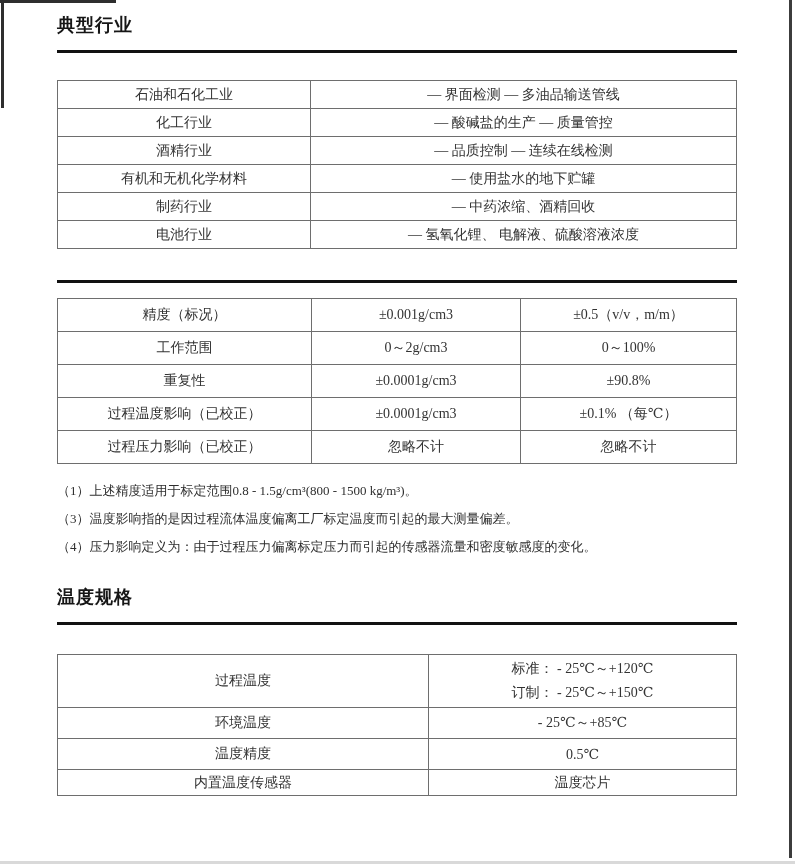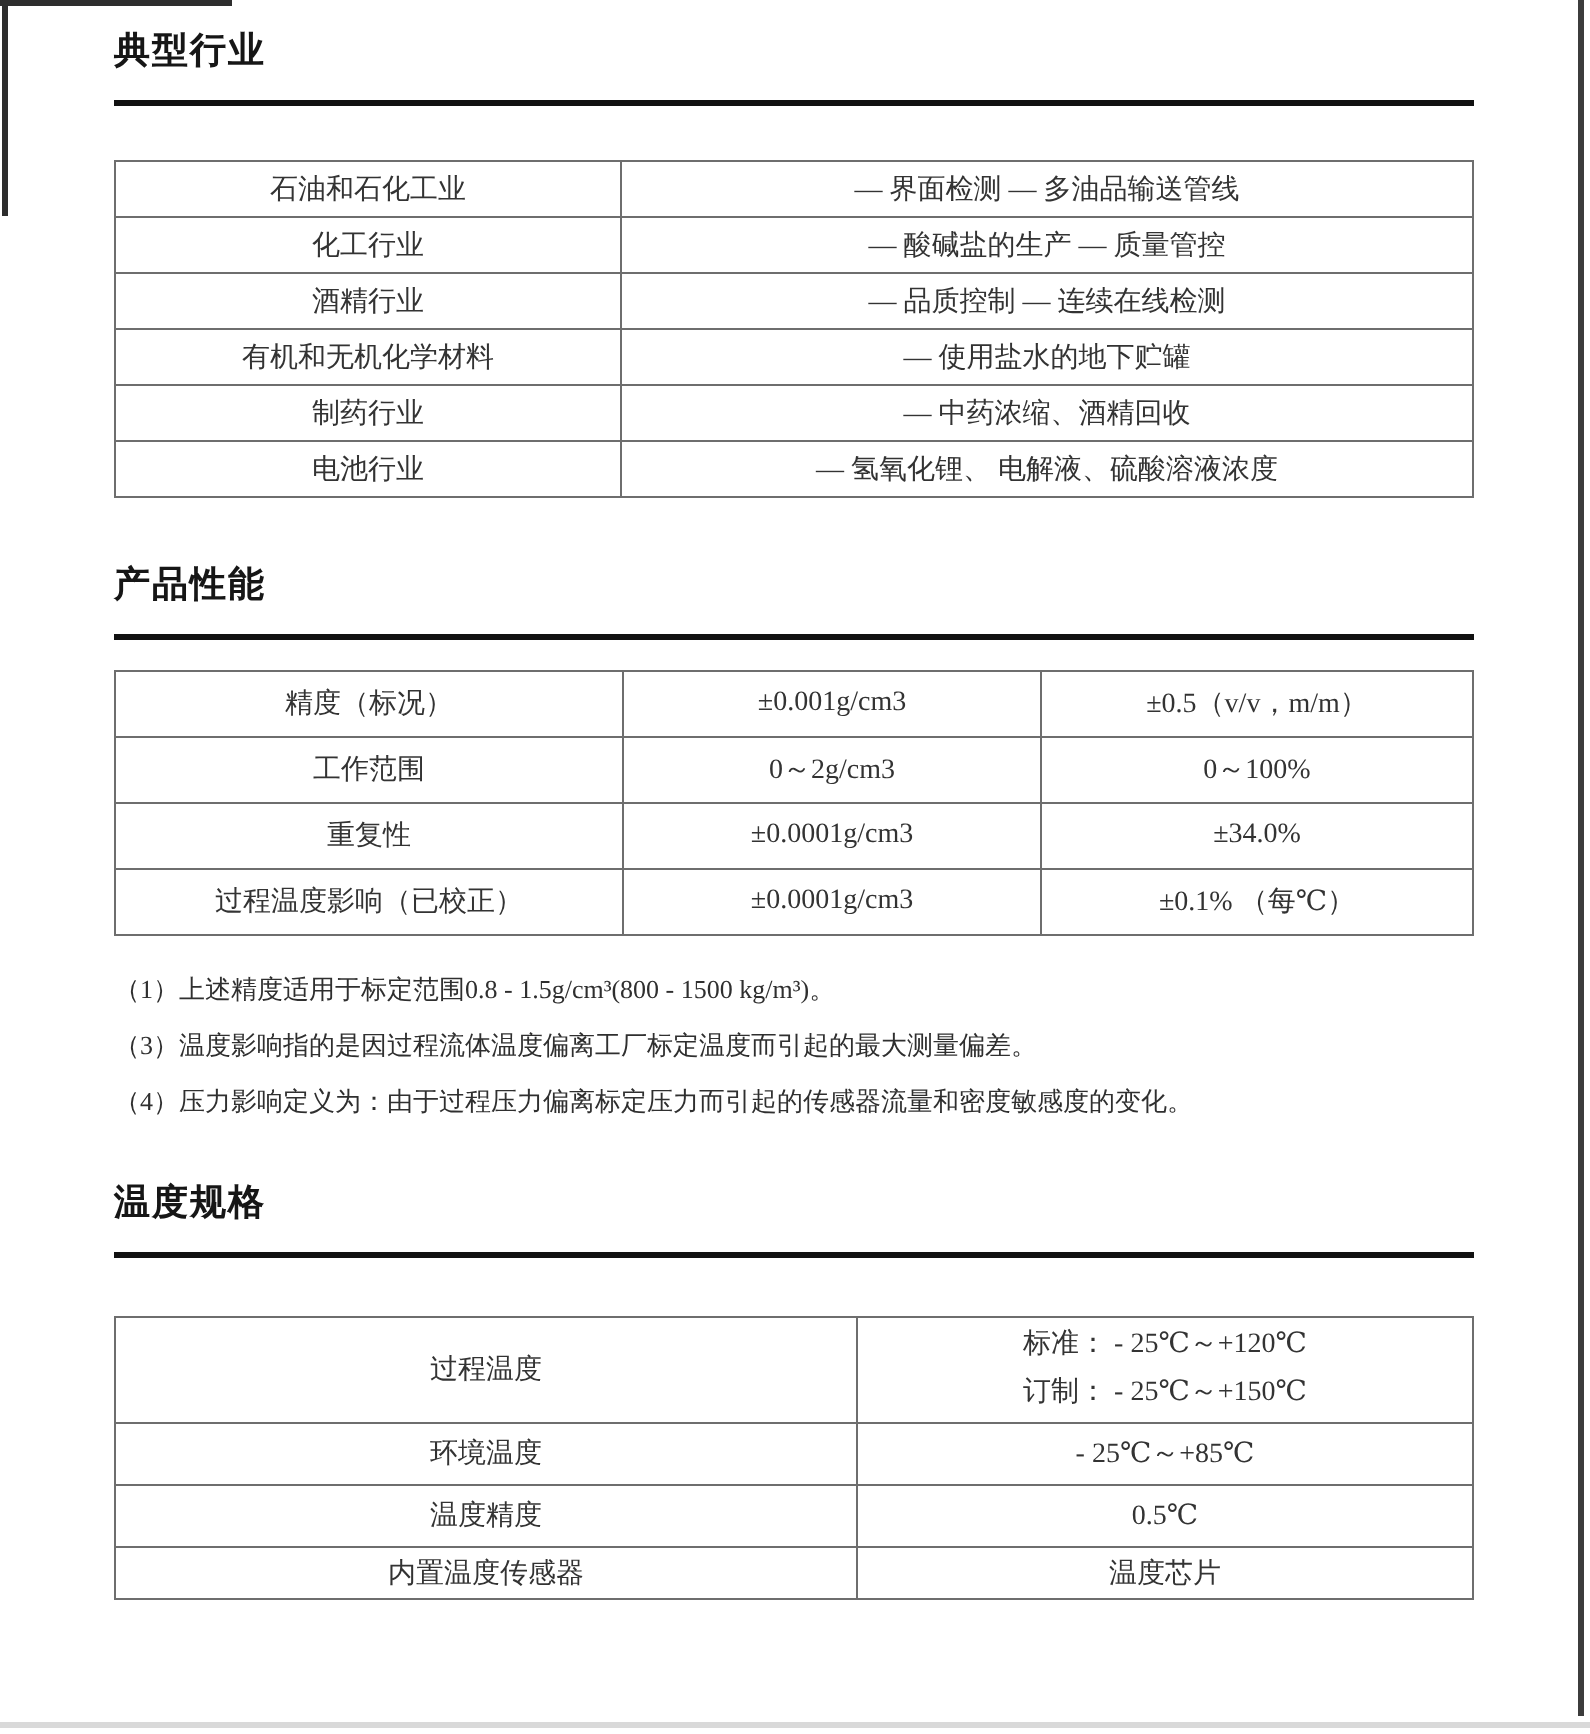--- a/index.html
+++ b/index.html
@@ -114,44 +114,48 @@
         </tr>
         <tr>
           <td class="c-label">电池行业</td>
           <td>— 氢氧化锂、 电解液、硫酸溶液浓度</td>
         </tr>
       </tbody>
     </table>
   </div>
 
   <div class="sec-2">
-    <div class="section-title">产品性能</div>
     <div class="section-rule"></div>
 
     <table class="t2">
       <tbody>
         <tr>
           <td class="c-label">精度（标况）</td>
           <td class="c-mid">±0.001g/cm3</td>
           <td>±0.5（v/v，m/m）</td>
         </tr>
         <tr>
           <td class="c-label">工作范围</td>
           <td class="c-mid">0～2g/cm3</td>
           <td>0～100%</td>
         </tr>
         <tr>
           <td class="c-label">重复性</td>
           <td class="c-mid">±0.0001g/cm3</td>
-          <td>±34.0%</td>
+          <td>±90.8%</td>
         </tr>
         <tr>
           <td class="c-label">过程温度影响（已校正）</td>
           <td class="c-mid">±0.0001g/cm3</td>
           <td>±0.1% （每℃）</td>
+        </tr>
+        <tr>
+          <td class="c-label">过程压力影响（已校正）</td>
+          <td class="c-mid">忽略不计</td>
+          <td>忽略不计</td>
         </tr>
       </tbody>
     </table>
 
     <div class="notes">
       <div class="note-line">（1）上述精度适用于标定范围0.8 - 1.5g/cm³(800 - 1500 kg/m³)。</div>
       <div class="note-line">（3）温度影响指的是因过程流体温度偏离工厂标定温度而引起的最大测量偏差。</div>
       <div class="note-line">（4）压力影响定义为：由于过程压力偏离标定压力而引起的传感器流量和密度敏感度的变化。</div>
     </div>
   </div>

